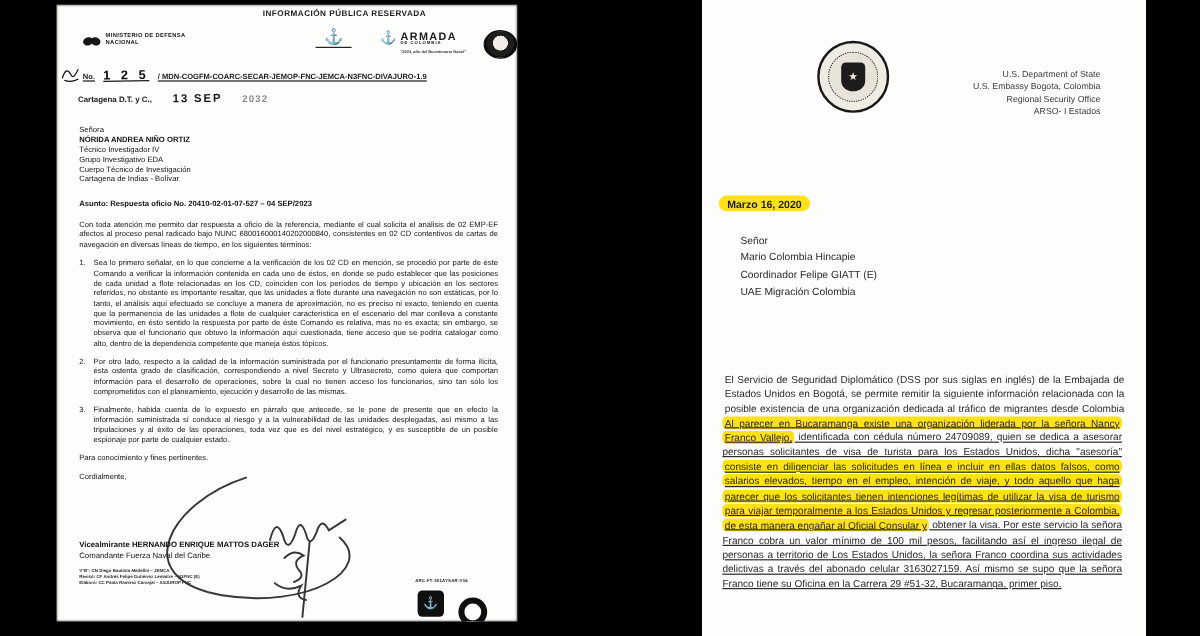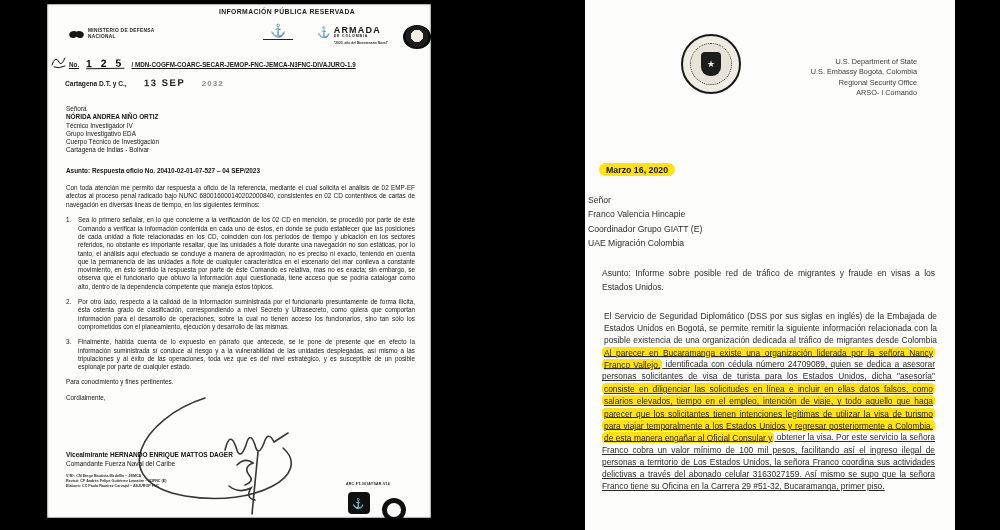--- a/index.html
+++ b/index.html
@@ -63,21 +63,21 @@
     border:2.5px solid #181818;box-sizing:border-box;background:#efece4;
     display:flex;align-items:center;justify-content:center;}
   .seal-inner{width:42px;height:42px;border-radius:50%;border:1.5px dotted #2a2a2a;box-sizing:border-box;
     display:flex;align-items:center;justify-content:center;background:#e7e3d8;}
   .seal-badge{width:20px;height:24px;background:#1c1c1c;border-radius:4px 4px 9px 9px;
     display:flex;align-items:center;justify-content:center;color:#efece4;font-size:9px;}
   .r-agency{position:absolute;top:38px;right:38px;text-align:right;font-size:7.3px;
     line-height:10.3px;color:#3a3a3a;margin-top:19px;}
   .r-date{position:absolute;top:131px;left:14px;font-size:8.8px;font-weight:700;color:#1c1c1c;margin-top:32px;}
   .hl-pill{background:var(--hl,#FFE11A);border-radius:7px;padding:1.5px 7px;display:inline-block;}
-  .r-recipient{position:absolute;top:193px;left:3px;font-size:8.6px;line-height:14.3px;color:#2b2b2b;}
+  .r-recipient{position:absolute;top:193px;left:32px;font-size:8.6px;line-height:14.3px;color:#2b2b2b;}
   .r-subject{position:absolute;top:267px;left:17px;width:333px;font-size:8.5px;line-height:13.6px;
     text-align:justify;color:#2b2b2b;}
   .r-intro{position:absolute;top:310px;left:4px;width:333px;font-size:8.4px;line-height:12.2px;
     text-align:justify;color:#2b2b2b;margin-left:15px;}
   .r-body{position:absolute;top:346px;left:17px;width:333px;font-size:8.4px;line-height:12.2px;
     text-align:justify;color:#2b2b2b;text-decoration:underline;}
   .hl{background:var(--hl,#FFE11A);border-radius:4px;padding:.5px 2px;
     -webkit-box-decoration-break:clone;box-decoration-break:clone;}
 </style>
 </head>
@@ -189,32 +189,31 @@
   <div class="seal">
     <div class="seal-inner">
       <div class="seal-badge">★</div>
     </div>
   </div>
 
   <div class="r-agency">
     <div>U.S. Department of State</div>
     <div>U.S. Embassy Bogota, Colombia</div>
     <div>Regional Security Office</div>
-    <div>ARSO- I Comando</div>
+    <div>ARSO- I Estados</div>
   </div>
 
   <div class="r-date">
     <span class="hl-pill">Marzo 16, 2020</span>
   </div>
 
   <div class="r-recipient">
     <div>Señor</div>
-    <div>Franco Valencia Hincapie</div>
-    <div>Coordinador Grupo GIATT (E)</div>
+    <div>Mario Colombia Hincapie</div>
+    <div>Coordinador Felipe GIATT (E)</div>
     <div>UAE Migración Colombia</div>
   </div>
 
-  <div class="r-subject">Asunto: Informe sobre posible red de tráfico de migrantes y fraude en visas a los Estados Unidos.</div>
 
   <div class="r-intro">El Servicio de Seguridad Diplomático (DSS por sus siglas en inglés) de la Embajada de Estados Unidos en Bogotá, se permite remitir la siguiente información relacionada con la posible existencia de una organización dedicada al tráfico de migrantes desde Colombia hacia los Estados Unidos:</div>
 
   <div class="r-body"><span class="hl">Al parecer en Bucaramanga existe una organización liderada por la señora Nancy Franco Vallejo,</span><span> identificada con cédula número 24709089, quien se dedica a asesorar personas solicitantes de visa de turista para los Estados Unidos, dicha "asesoría" </span><span class="hl">consiste en diligenciar las solicitudes en línea e incluir en ellas datos falsos, como salarios elevados, tiempo en el empleo, intención de viaje, y todo aquello que haga parecer que los solicitantes tienen intenciones legítimas de utilizar la visa de turismo para viajar temporalmente a los Estados Unidos y regresar posteriormente a Colombia, de esta manera engañar al Oficial Consular y</span><span> obtener la visa. Por este servicio la señora Franco cobra un valor mínimo de 100 mil pesos, facilitando así el ingreso ilegal de personas a territorio de Los Estados Unidos, la señora Franco coordina sus actividades delictivas a través del abonado celular 3163027159.  Así mismo se supo que la señora Franco tiene su Oficina en la Carrera 29 #51-32, Bucaramanga, primer piso.</span></div>
 </div>
 
 </body></html>

